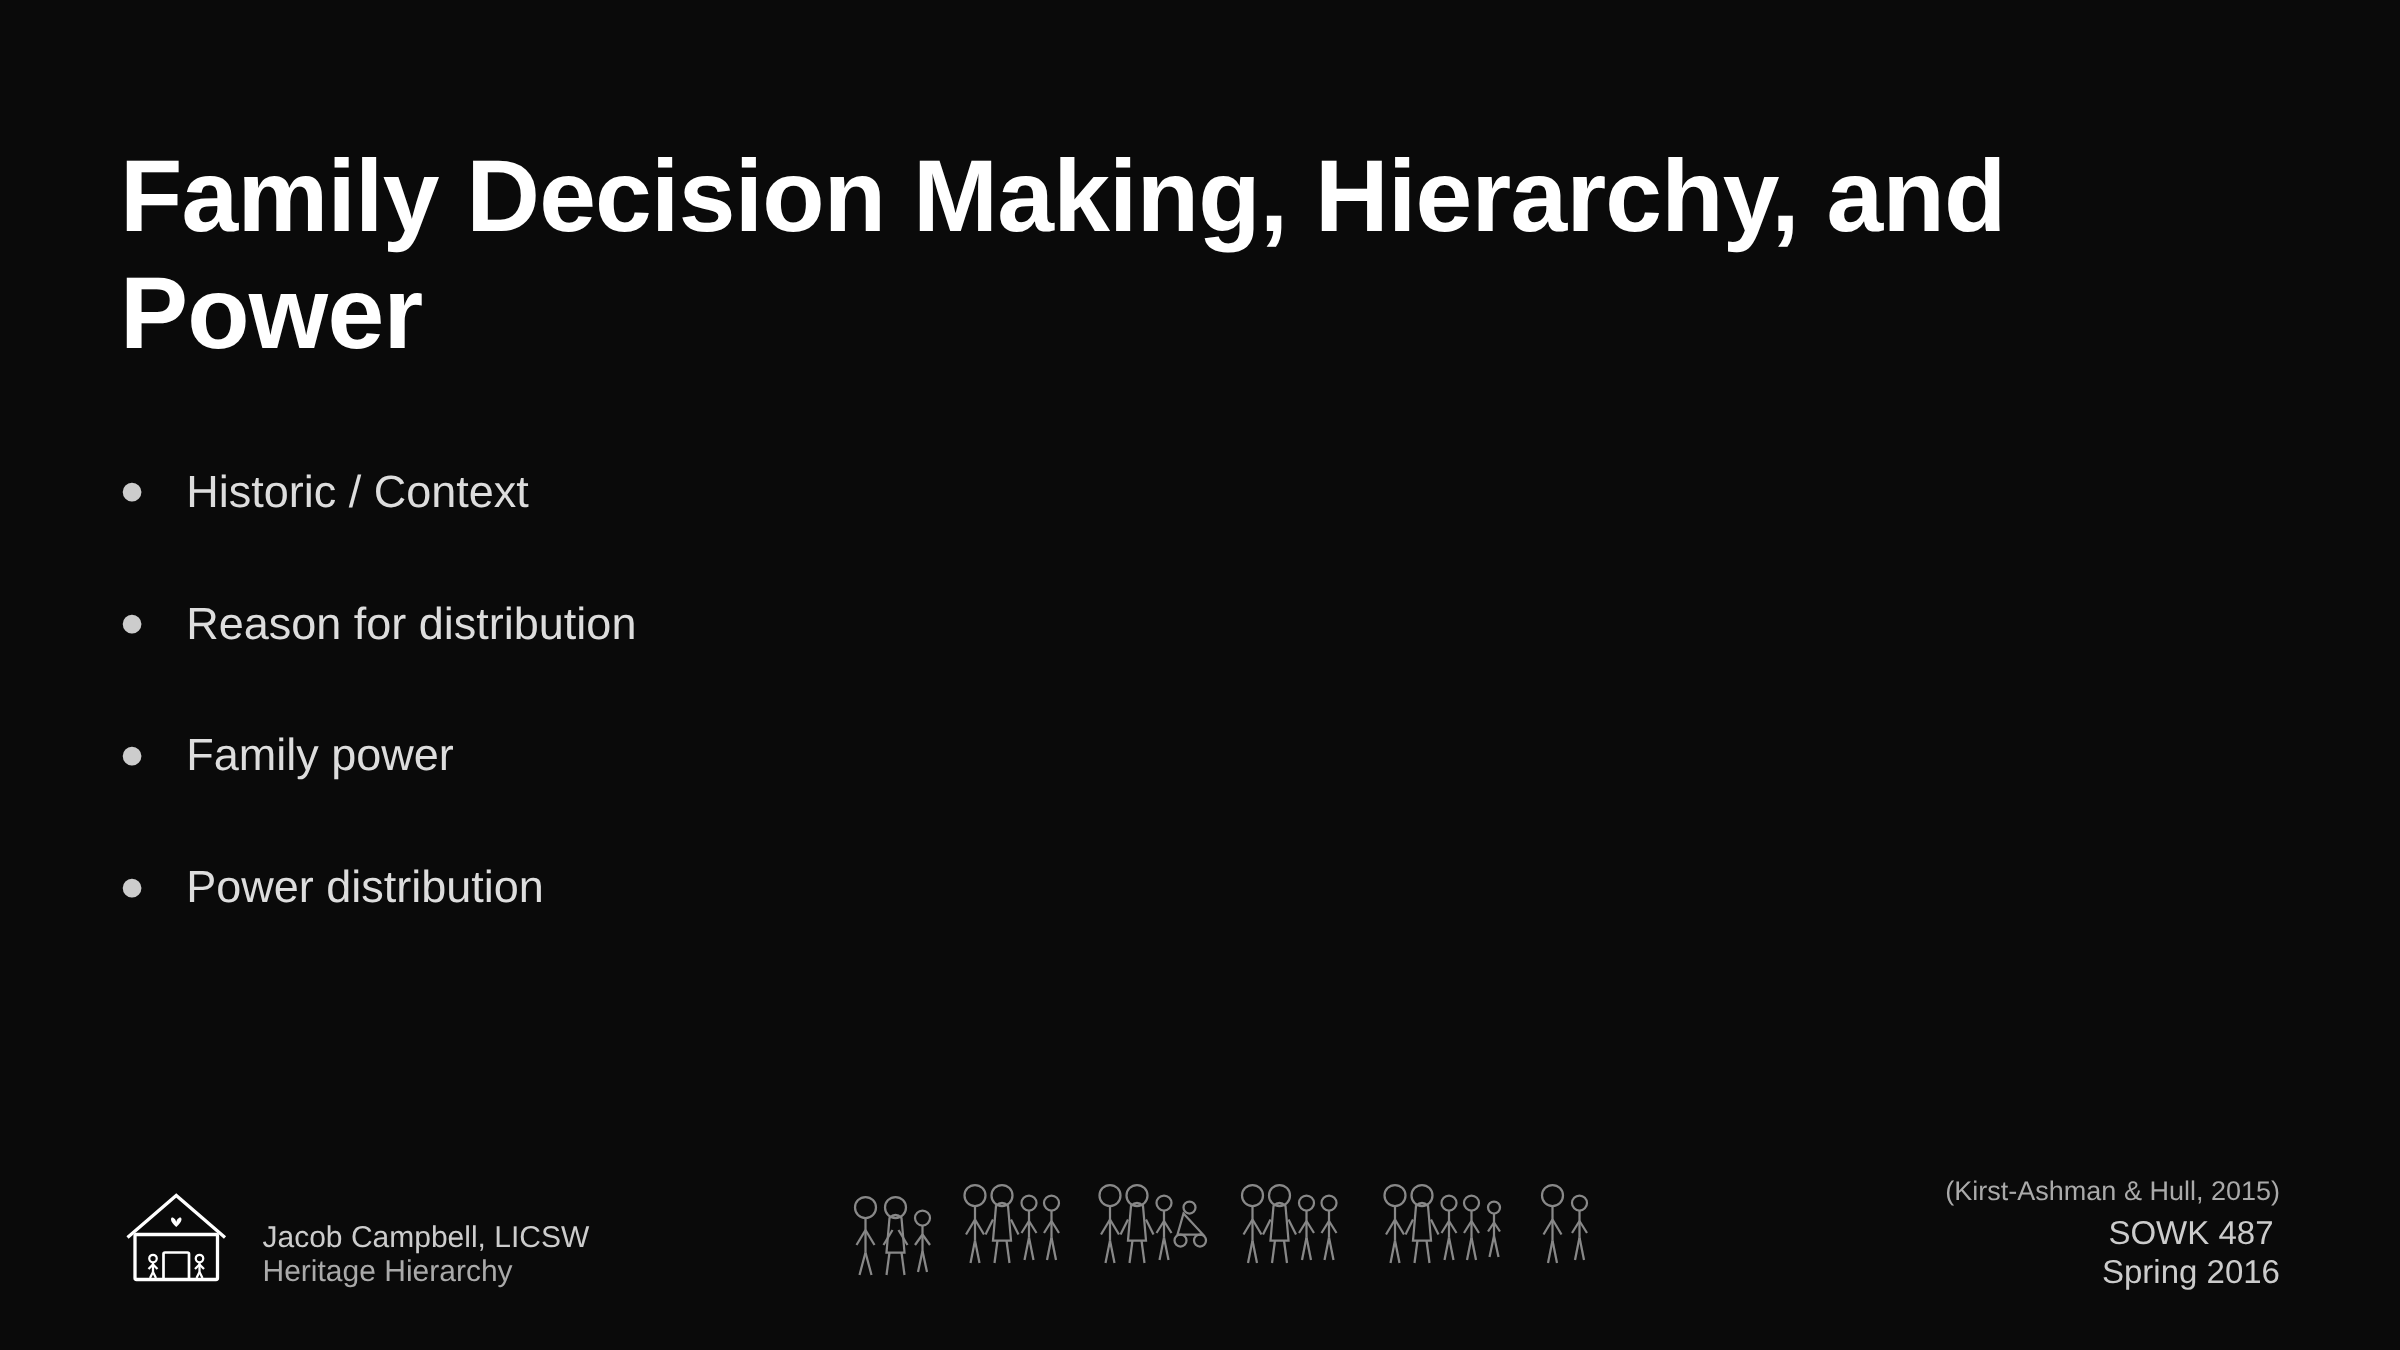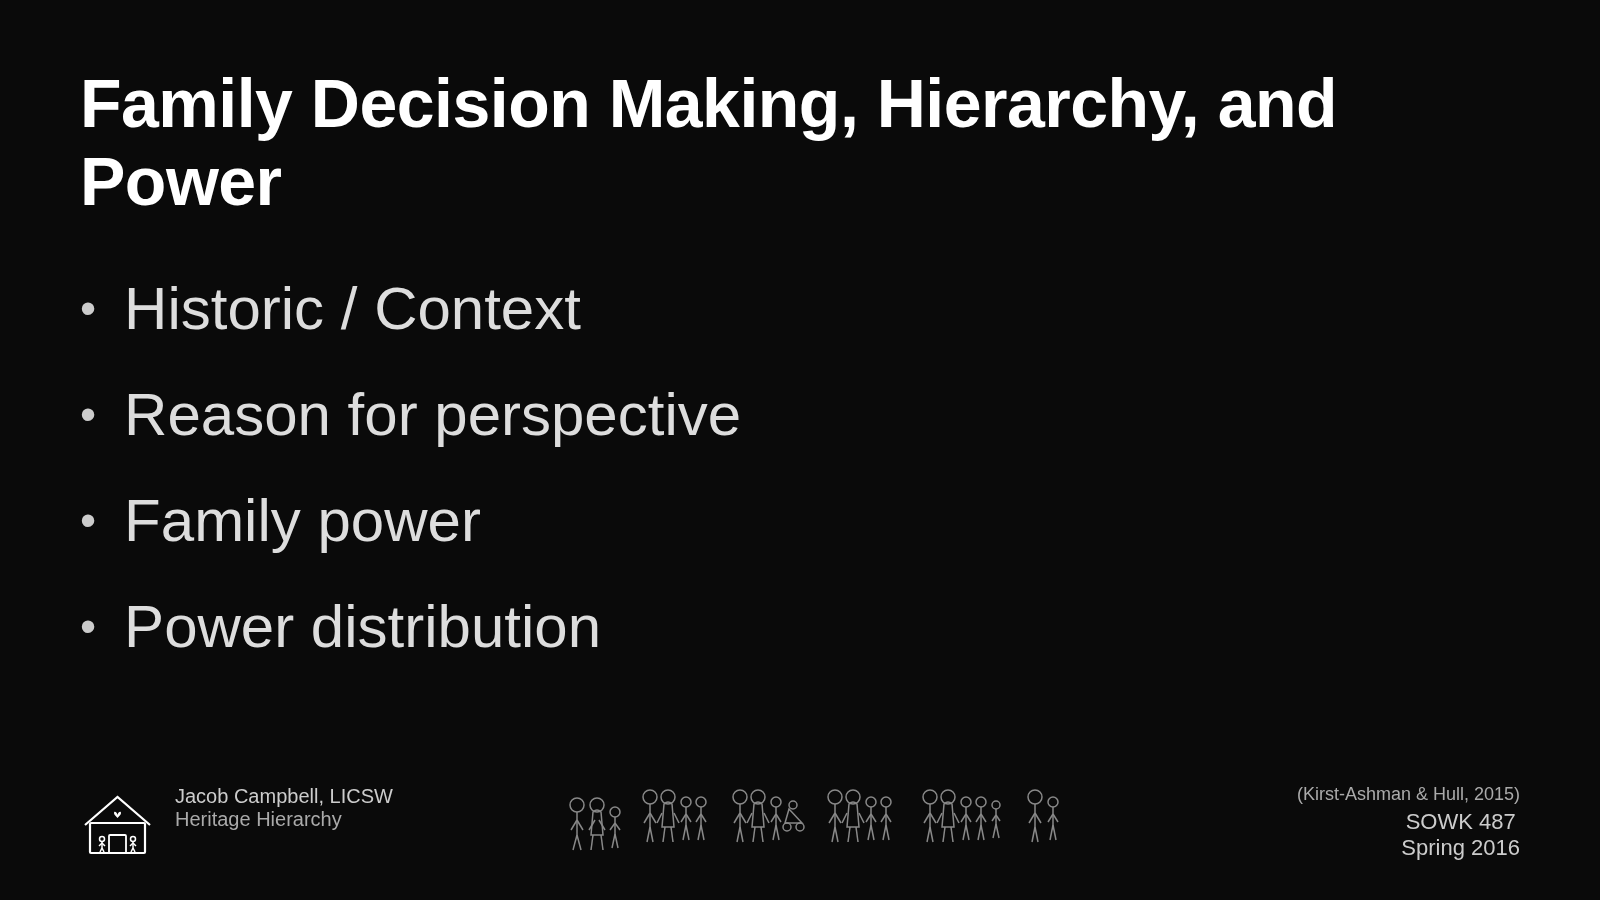--- a/index.html
+++ b/index.html
@@ -11,42 +11,42 @@
       color: #ffffff;
       font-family: 'Arial', 'Helvetica Neue', sans-serif;
       overflow: hidden;
       position: relative;
     }
 
     .slide {
       width: 1600px;
       height: 900px;
       position: relative;
-      padding: 64px 80px 160px 80px;
+      padding: 92px 80px 160px 80px;
     }
 
     .title {
       font-size: 68px;
       font-weight: 900;
       color: #ffffff;
       line-height: 1.15;
       margin-bottom: 50px;
       letter-spacing: -0.5px;
     }
 
     .bullet-list {
       list-style: none;
       padding: 0;
       margin: 0;
     }
 
     .bullet-list li {
       display: flex;
       align-items: center;
-      font-size: 60px;
+      font-size: 30px;
       font-weight: 400;
       color: #dddddd;
       margin-bottom: 28px;
       line-height: 1.3;
     }
 
     .bullet-list li::before {
       content: '•';
       font-size: 46px;
       color: #cccccc;
@@ -61,21 +61,21 @@
       right: 0;
       height: 155px;
       display: flex;
       align-items: center;
       justify-content: space-between;
       padding: 0 80px;
     }
 
     .footer-left {
       display: flex;
-      align-items: flex-start;
+      align-items: flex-end;
       gap: 20px;
     }
 
     .footer-icon {
       width: 75px;
       height: 75px;
     }
 
     .footer-text-block {
       display: flex;
@@ -127,21 +127,21 @@
 
 <div class="slide">
 
   <h1 class="title">Family Decision Making, Hierarchy, and Power</h1>
 
   <ul class="bullet-list">
     <li>
       <span>Historic / Context</span>
     </li>
     <li>
-      <span>Reason for perspective</span>
+      <span>Reason for distribution</span>
     </li>
     <li>
       <span>Family power</span>
     </li>
     <li>
       <span>Power distribution</span>
     </li>
   </ul>
 
   <div class="footer">

